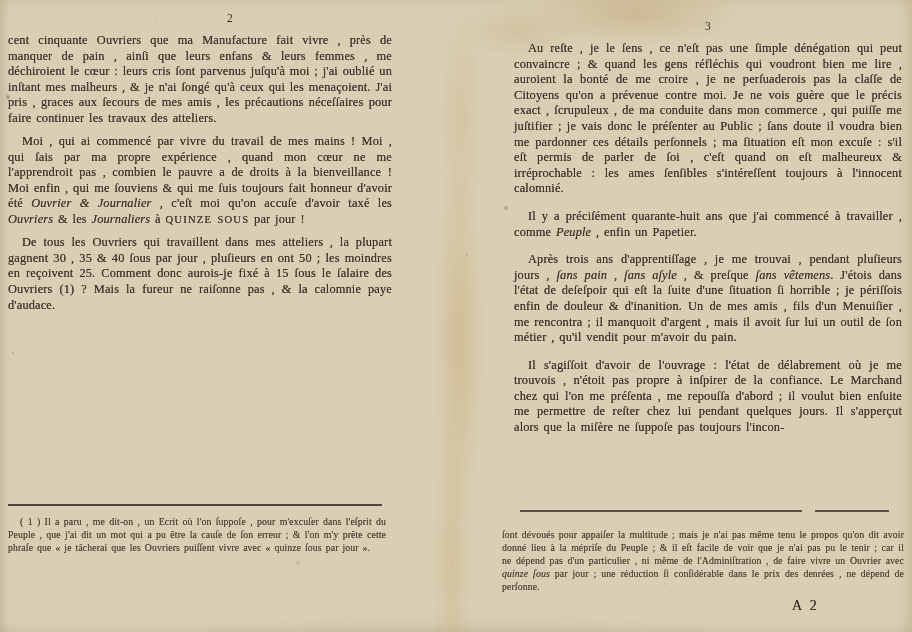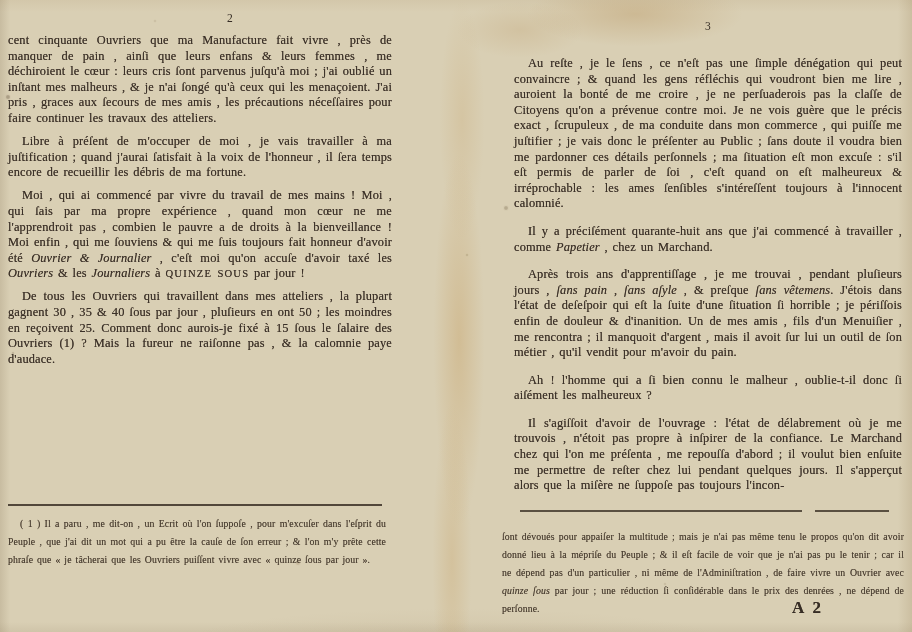--- a/index.html
+++ b/index.html
@@ -45,80 +45,78 @@
   }
   .page.left .pagenum{transform:translateX(30px);}
   .page.right .pagenum{margin-top:8px;}
   .maintext{
     margin-top:9px;
     font-size:12.4px;line-height:15.6px;
     text-align:justify;
     word-spacing:1.5px;letter-spacing:.15px;
     text-shadow:0 0 .5px rgba(70,55,40,.75);
   }
-  .page.right .maintext{margin-top:24px;}
+  .page.right .maintext{margin-top:9px;}
   .maintext p.para{margin:0 0 7.5px 0;}
   .page.right .maintext p.para{margin:0 0 12px 0;}
   p.para.indent{text-indent:14px;}
   .italic{font-style:italic;}
   .caps{font-size:10.6px;letter-spacing:1.2px;}
   .footrule{
     position:absolute;left:0;top:492px;width:374px;
     border-top:2px solid rgba(58,47,36,.85);
   }
   .page.right .footrule{
     top:498px;left:6px;width:372px;border-top:none;
     display:flex;gap:13px;
   }
   .page.right .footrule .seg{border-top:2px solid rgba(58,47,36,.8);}
   .page.right .footrule .seg.a{width:282px;}
   .page.right .footrule .seg.b{width:74px;}
   .footnote{
     position:absolute;left:0;top:503px;width:378px;
-    font-size:9.8px;line-height:18px;
+    font-size:9.8px;line-height:13px;
     text-align:justify;word-spacing:1.4px;letter-spacing:.1px;
     color:#473c30;
     text-shadow:0 0 .5px rgba(80,64,46,.6);
   }
   .page.right .footnote{top:516px;left:-12px;width:402px;}
   .footnote p.para{margin:0 0 2px 0;}
   .footnote p.para.indent{text-indent:12px;}
   .signature{
     position:absolute;top:586px;left:278px;
-    font-size:17px;font-weight:700;letter-spacing:2.5px;
+    font-size:14px;font-weight:400;letter-spacing:2.5px;
     color:#362d25;text-shadow:0 0 .5px rgba(70,55,40,.75);
   }
 </style>
 </head>
 <body>
 
 <div class="scan">
   <div class="speckles"></div>
 
   <div class="page left">
     <div class="pagenum">2</div>
     <div class="maintext">
         <p class="para"><span>cent cinquante Ouvriers que ma Manufacture fait vivre , près de manquer de pain , ainſi que leurs enfans &amp; leurs femmes , me déchiroient le cœur : leurs cris ſont parvenus juſqu'à moi ; j'ai oublié un inſtant mes malheurs , &amp; je n'ai ſongé qu'à ceux qui les menaçoient. J'ai pris , graces aux ſecours de mes amis , les précautions néceſſaires pour faire continuer les travaux des atteliers.</span></p>
-        <p class="para indent"><span>Libre à préſent de m'occuper de moi , je vais travailler à ma juſtification ; quand j'aurai ſatisfait à la voix de l'honneur , il ſera temps encore de recueillir les débris de ma fortune.</span></p>
         <p class="para indent"><span>Moi , qui ai commencé par vivre du travail de mes mains ! Moi , qui ſais par ma propre expérience , quand mon cœur ne me l'apprendroit pas , combien le pauvre a de droits à la bienveillance ! Moi enfin , qui me ſouviens &amp; qui me ſuis toujours fait honneur d'avoir été </span><span class="italic">Ouvrier &amp; Journalier</span><span> , c'eſt moi qu'on accuſe d'avoir taxé les </span><span class="italic">Ouvriers</span><span> &amp; les </span><span class="italic">Journaliers</span><span> à </span><span class="caps">QUINZE SOUS</span><span> par jour !</span></p>
         <p class="para indent"><span>De tous les Ouvriers qui travaillent dans mes atteliers , la plupart gagnent 30 , 35 &amp; 40 ſous par jour , pluſieurs en ont 50 ; les moindres en reçoivent 25. Comment donc aurois-je fixé à 15 ſous le ſalaire des Ouvriers (1) ? Mais la fureur ne raiſonne pas , &amp; la calomnie paye d'audace.</span></p>
       </div>
     <div class="footrule"></div>
     <div class="footnote">
         <p class="para indent"><span>( 1 ) Il a paru , me dit-on , un Ecrit où l'on ſuppoſe , pour m'excuſer dans l'eſprit du Peuple , que j'ai dit un mot qui a pu être la cauſe de ſon erreur ; &amp; l'on m'y prête cette phraſe que « je tâcherai que les Ouvriers puiſſent vivre avec « quinze ſous par jour ».</span></p>
       </div>
   </div>
 
   <div class="page right">
     <div class="pagenum">3</div>
     <div class="maintext">
         <p class="para indent"><span>Au reſte , je le ſens , ce n'eſt pas une ſimple dénégation qui peut convaincre ; &amp; quand les gens réfléchis qui voudront bien me lire , auroient la bonté de me croire , je ne perſuaderois pas la claſſe de Citoyens qu'on a prévenue contre moi. Je ne vois guère que le précis exact , ſcrupuleux , de ma conduite dans mon commerce , qui puiſſe me juſtifier ; je vais donc le préſenter au Public ; ſans doute il voudra bien me pardonner ces détails perſonnels ; ma ſituation eſt mon excuſe : s'il eſt permis de parler de ſoi , c'eſt quand on eſt malheureux &amp; irréprochable : les ames ſenſibles s'intéreſſent toujours à l'innocent calomnié.</span></p>
-        <p class="para indent"><span>Il y a préciſément quarante-huit ans que j'ai commencé à travailler , comme </span><span class="italic">Papetier</span><span> , chez un Marchand.</span></p>
+        <p class="para indent"><span>Il y a préciſément quarante-huit ans que j'ai commencé à travailler , comme </span><span class="italic">Peuple</span><span> , enfin un Papetier.</span></p>
         <p class="para indent"><span>Après trois ans d'apprentiſſage , je me trouvai , pendant pluſieurs jours , </span><span class="italic">ſans pain</span><span> , </span><span class="italic">ſans aſyle</span><span> , &amp; preſque </span><span class="italic">ſans vêtemens</span><span>. J'étois dans l'état de deſeſpoir qui eſt la ſuite d'une ſituation ſi horrible ; je périſſois enfin de douleur &amp; d'inanition. Un de mes amis , fils d'un Menuiſier , me rencontra ; il manquoit d'argent , mais il avoit ſur lui un outil de ſon métier , qu'il vendit pour m'avoir du pain.</span></p>
-        <p class="para indent"><span>Ah ! l'homme qui a ſi bien connu le malheur , oublie-t-il donc ſi aiſément les malheureux ?</span></p>
         <p class="para indent"><span>Il s'agiſſoit d'avoir de l'ouvrage : l'état de délabrement où je me trouvois , n'étoit pas propre à inſpirer de la confiance. Le Marchand chez qui l'on me préſenta , me repouſſa d'abord ; il voulut bien enſuite me permettre de reſter chez lui pendant quelques jours. Il s'apperçut alors que la miſère ne ſuppoſe pas toujours l'incon-</span></p>
       </div>
     <div class="footrule">
       <div class="seg a"></div>
       <div class="seg b"></div>
     </div>
     <div class="footnote">
         <p class="para"><span>ſont dévoués pour appaiſer la multitude ; mais je n'ai pas même tenu le propos qu'on dit avoir donné lieu à la mépriſe du Peuple ; &amp; il eſt facile de voir que je n'ai pas pu le tenir ; car il ne dépend pas d'un particulier , ni même de l'Adminiſtration , de faire vivre un Ouvrier avec </span><span class="italic">quinze ſous</span><span> par jour ; une réduction ſi conſidérable dans le prix des denrées , ne dépend de perſonne.</span></p>
       </div>
     <div class="signature">A 2</div>

